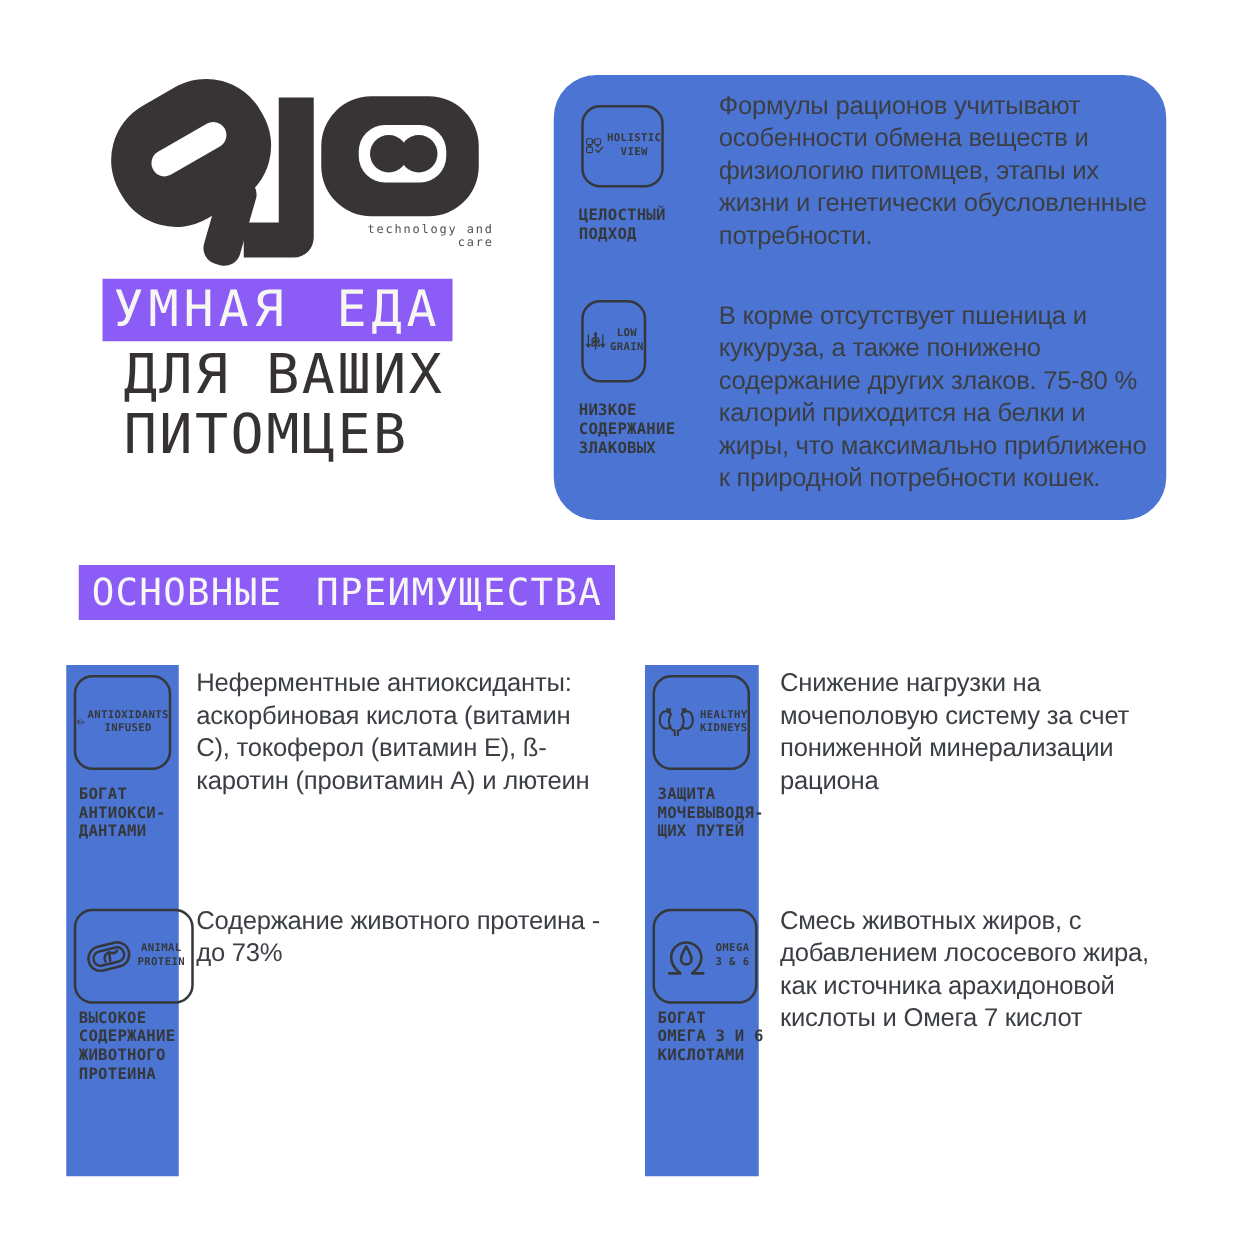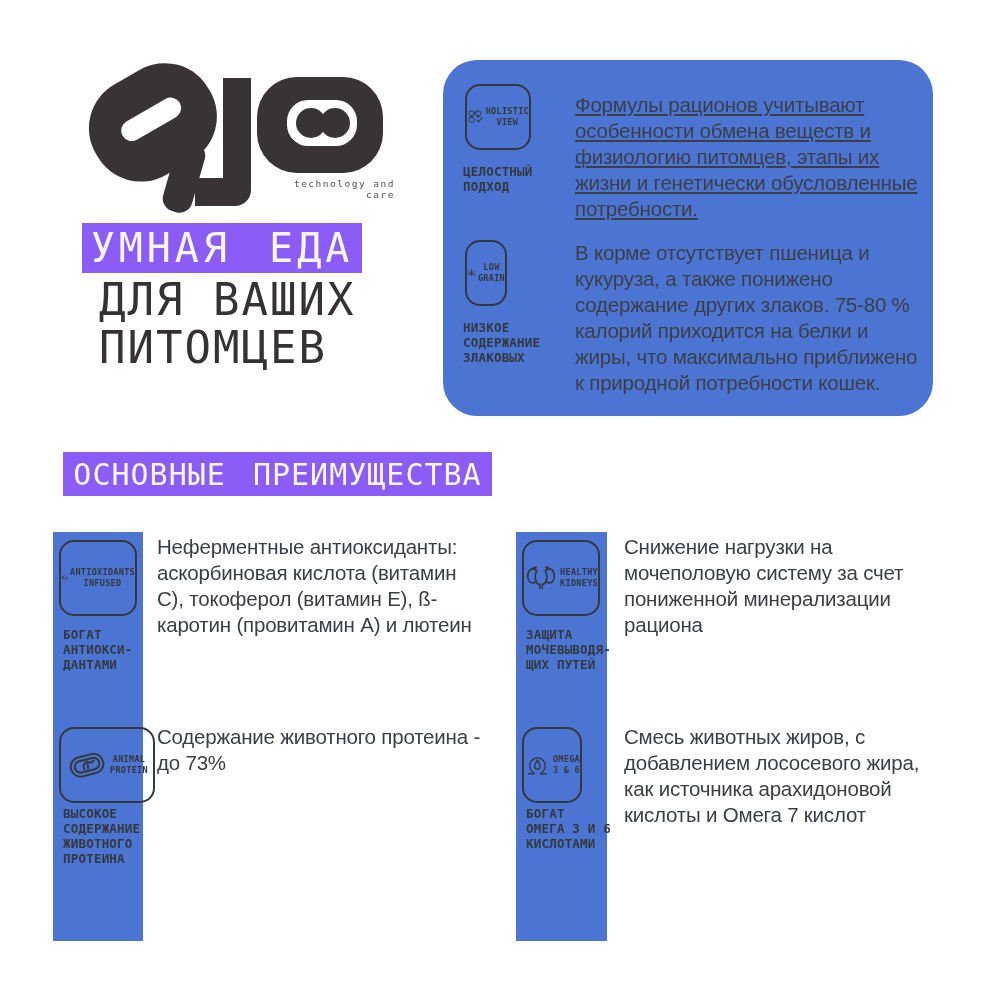--- a/index.html
+++ b/index.html
@@ -95,27 +95,27 @@
           <circle cx="10" cy="15.3" r="2"></circle>
           <circle cx="24" cy="14.8" r="2"></circle>
         </g>
         <polyline class="stroke25" points="21,22.5 25,26.5 32.5,17.5"></polyline>
       </svg>
       <div class="icon-label">HOLISTIC
 VIEW</div>
     </div>
     <div class="abs ru-caption" style="left:20px;top:104px;">ЦЕЛОСТНЫЙ
 ПОДХОД</div>
-    <div class="abs body-text" style="left:132px;top:32px;width:350px;text-decoration:underline;">Формулы рационов учитывают
+    <div class="abs body-text" style="left:132px;top:12px;width:350px;">Формулы рационов учитывают
 особенности обмена веществ и
 физиологию питомцев, этапы их
 жизни и генетически обусловленные
 потребности.</div>
 
-    <div class="abs icon-box" style="left:22px;top:180px;width:42px;height:66px;">
+    <div class="abs icon-box" style="left:22px;top:180px;width:52px;height:66px;">
       <svg width="36" height="32" viewBox="0 0 36 34">
         <g class="stroke">
           <path d="M18 6 V29"></path>
           <path d="M18 3.5 C16.4 5.5 16.4 7.6 18 9.2 C19.6 7.6 19.6 5.5 18 3.5 Z"></path>
           <path d="M18 11 C14.4 11 12.4 14 12.4 17.5 C16 17.5 18 14.5 18 11 Z"></path>
           <path d="M18 11 C21.6 11 23.6 14 23.6 17.5 C20 17.5 18 14.5 18 11 Z"></path>
           <path d="M18 18 C14.4 18 12.4 21 12.4 24.5 C16 24.5 18 21.5 18 18 Z"></path>
           <path d="M18 18 C21.6 18 23.6 21 23.6 24.5 C20 24.5 18 21.5 18 18 Z"></path>
           <path d="M7 7 V25 M4 21.5 L7 26 L10 21.5"></path>
           <path d="M29 7 V25 M26 21.5 L29 26 L32 21.5"></path>
@@ -195,21 +195,21 @@
           <path d="M28.5 3.2 l-2.4 2.6 M25.8 3.4 l2.6 2.2"></path>
         </g>
       </svg>
       <div class="icon-label">HEALTHY
 KIDNEYS</div>
     </div>
     <div class="abs ru-caption" style="left:10px;top:95px;">ЗАЩИТА
 МОЧЕВЫВОДЯ-
 ЩИХ ПУТЕЙ</div>
 
-    <div class="abs icon-box" style="left:6px;top:195px;width:60px;height:76px;">
+    <div class="abs icon-box" style="left:6px;top:195px;width:84px;height:76px;">
       <svg width="42" height="38" viewBox="0 0 40 36">
         <g class="stroke">
           <path d="M7 31 H15.5 C11 27.5 8.5 23.5 8.5 19 A11.5 11.5 0 0 1 31.5 19 C31.5 23.5 29 27.5 24.5 31 H33"></path>
           <path d="M20 10.5 C17.5 14.8 16 17.5 16 20.2 A4 4 0 0 0 24 20.2 C24 17.5 22.5 14.8 20 10.5 Z"></path>
         </g>
       </svg>
       <div class="icon-label">OMEGA
 3 &amp; 6</div>
     </div>
     <div class="abs ru-caption" style="left:10px;top:274px;">БОГАТ

